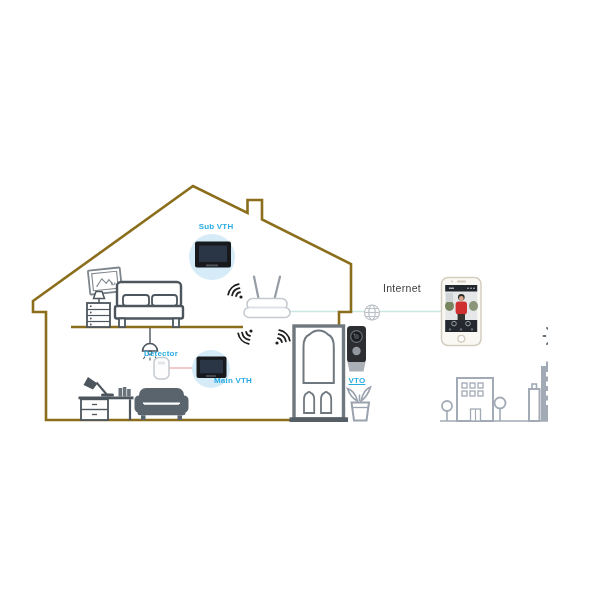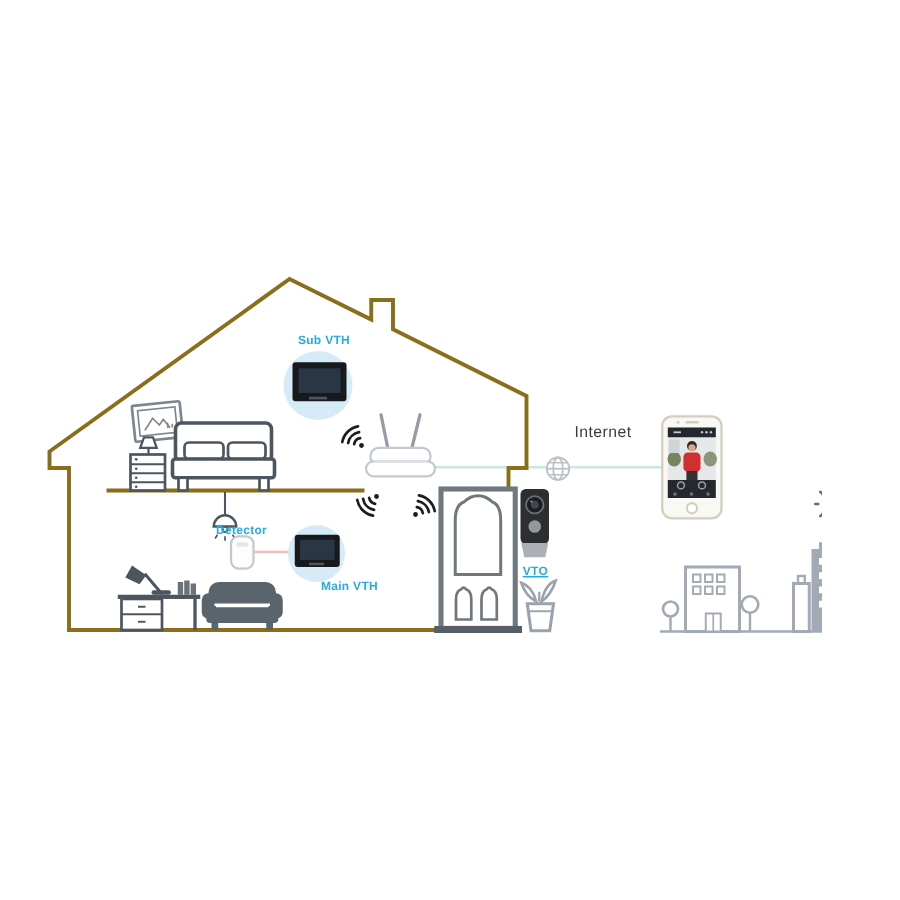--- a/index.html
+++ b/index.html
@@ -228,16 +228,16 @@
     <line x1="564.5" y1="336" x2="566.5" y2="336"></line>
     <line x1="548.3" y1="329.3" x2="546.9" y2="327.9"></line>
     <line x1="561.7" y1="342.7" x2="563.1" y2="344.1"></line>
     <line x1="561.7" y1="329.3" x2="563.1" y2="327.9"></line>
     <line x1="548.3" y1="342.7" x2="546.9" y2="344.1"></line>
   </g>
 </svg>
 
 <div class="lbl" style="left:186px;top:222px;">Sub VTH</div>
 <div class="lbl" style="left:131px;top:349px;">Detector</div>
-<div class="lbl" style="left:203px;top:386px;">Main VTH</div>
+<div class="lbl" style="left:203px;top:376px;">Main VTH</div>
 <div class="lbl" style="left:327px;top:376px;text-decoration:underline;">VTO</div>
 <div class="lbl-internet" style="left:351px;top:282px;">Internet</div>
 </div>
 
 </body></html>

